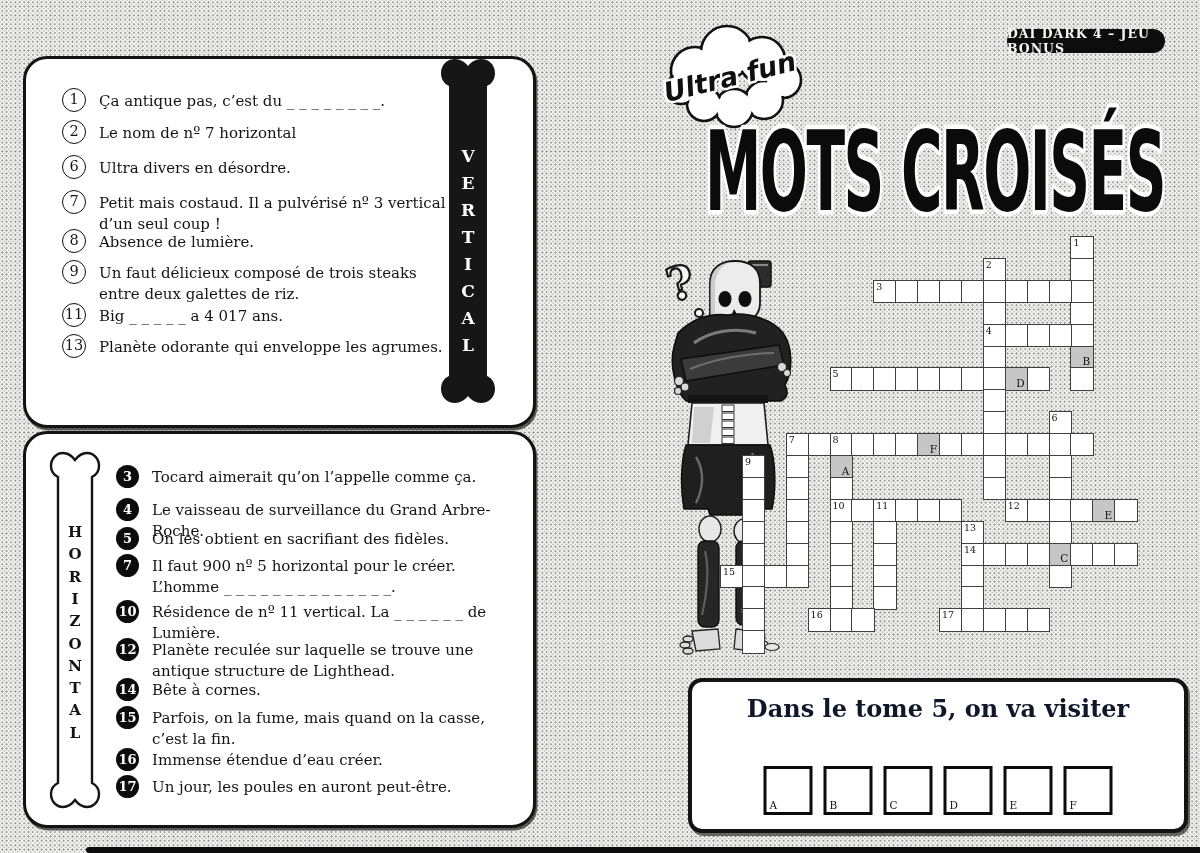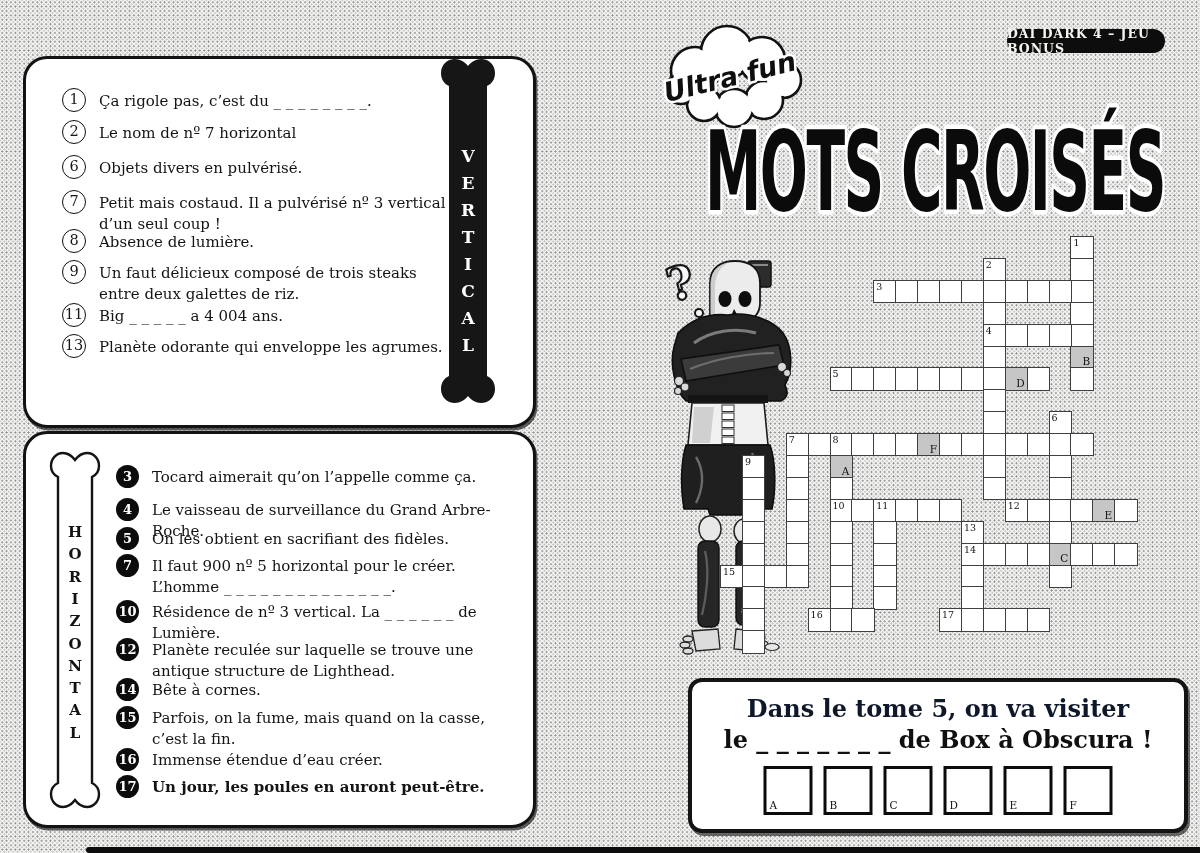--- a/index.html
+++ b/index.html
@@ -65,45 +65,45 @@
         <text x="32" y="132" text-anchor="middle" fill="#ffffff" font-size="17" font-weight="bold" font-family="DejaVu Serif, serif">E</text>
         <text x="32" y="159" text-anchor="middle" fill="#ffffff" font-size="17" font-weight="bold" font-family="DejaVu Serif, serif">R</text>
         <text x="32" y="186" text-anchor="middle" fill="#ffffff" font-size="17" font-weight="bold" font-family="DejaVu Serif, serif">T</text>
         <text x="32" y="213" text-anchor="middle" fill="#ffffff" font-size="17" font-weight="bold" font-family="DejaVu Serif, serif">I</text>
         <text x="32" y="240" text-anchor="middle" fill="#ffffff" font-size="17" font-weight="bold" font-family="DejaVu Serif, serif">C</text>
         <text x="32" y="267" text-anchor="middle" fill="#ffffff" font-size="17" font-weight="bold" font-family="DejaVu Serif, serif">A</text>
         <text x="32" y="294" text-anchor="middle" fill="#ffffff" font-size="17" font-weight="bold" font-family="DejaVu Serif, serif">L</text>
       </svg>
   <div class="clue" style="top: 32px; left: 36px;">
         <div class="vnum">1</div>
-        <div class="txt" style="width: 348px;">Ça rigole pas, c’est du _ _ _ _ _ _ _ _.</div>
+        <div class="txt" style="width: 348px;">Ça antique pas, c’est du _ _ _ _ _ _ _ _.</div>
       </div>
       <div class="clue" style="top: 64px; left: 36px;">
         <div class="vnum">2</div>
         <div class="txt" style="width: 348px;">Le nom de nº 7 horizontal</div>
       </div>
       <div class="clue" style="top: 99px; left: 36px;">
         <div class="vnum">6</div>
-        <div class="txt" style="width: 348px;">Objets divers en pulvérisé.</div>
+        <div class="txt" style="width: 348px;">Ultra divers en désordre.</div>
       </div>
       <div class="clue" style="top: 134px; left: 36px;">
         <div class="vnum">7</div>
         <div class="txt" style="width: 348px;">Petit mais costaud. Il a pulvérisé nº 3 vertical d’un seul coup !</div>
       </div>
       <div class="clue" style="top: 173px; left: 36px;">
         <div class="vnum">8</div>
         <div class="txt" style="width: 348px;">Absence de lumière.</div>
       </div>
       <div class="clue" style="top: 204px; left: 36px;">
         <div class="vnum">9</div>
         <div class="txt" style="width: 348px;">Un faut délicieux composé de trois steaks entre deux galettes de riz.</div>
       </div>
       <div class="clue" style="top: 247px; left: 36px;">
         <div class="vnum">11</div>
-        <div class="txt" style="width: 348px;">Big _ _ _ _ _ a 4 004 ans.</div>
+        <div class="txt" style="width: 348px;">Big _ _ _ _ _ a 4 017 ans.</div>
       </div>
       <div class="clue" style="top: 278px; left: 36px;">
         <div class="vnum">13</div>
         <div class="txt" style="width: 348px;">Planète odorante qui enveloppe les agrumes.</div>
       </div>
     </div>
 
   <div class="clue-box h-box" id="hbox">
     <svg class="bone" id="bone-h" style="left:21px;top:16px;" width="56" height="360" viewBox="0 0 56 360">
       <path fill="#ffffff" stroke="#141414" stroke-width="2.4" d="M16,3 C9,3 4,9 4,16 C4,21 7,25 11,27 L11,333 C7,335 4,339 4,344 C4,351 9,357 16,357
@@ -131,41 +131,41 @@
       <div class="clue" style="top: 95px; left: 90px;">
         <div class="hnum">5</div>
         <div class="txt" style="width: 372px;">On les obtient en sacrifiant des fidèles.</div>
       </div>
       <div class="clue" style="top: 122px; left: 90px;">
         <div class="hnum">7</div>
         <div class="txt" style="width: 372px;">Il faut 900 nº 5 horizontal pour le créer. L’homme _ _ _ _ _ _ _ _ _ _ _ _ _ _.</div>
       </div>
       <div class="clue" style="top: 168px; left: 90px;">
         <div class="hnum">10</div>
-        <div class="txt" style="width: 372px;">Résidence de nº 3 vertical. La _ _ _ _ _ _ de Lumière.</div>
+        <div class="txt" style="width: 372px;">Résidence de nº 11 vertical. La _ _ _ _ _ _ de Lumière.</div>
       </div>
       <div class="clue" style="top: 206px; left: 90px;">
         <div class="hnum">12</div>
         <div class="txt" style="width: 372px;">Planète reculée sur laquelle se trouve une antique structure de Lighthead.</div>
       </div>
       <div class="clue" style="top: 246px; left: 90px;">
         <div class="hnum">14</div>
         <div class="txt" style="width: 372px;">Bête à cornes.</div>
       </div>
       <div class="clue" style="top: 274px; left: 90px;">
         <div class="hnum">15</div>
         <div class="txt" style="width: 372px;">Parfois, on la fume, mais quand on la casse, c’est la fin.</div>
       </div>
       <div class="clue" style="top: 316px; left: 90px;">
         <div class="hnum">16</div>
         <div class="txt" style="width: 372px;">Immense étendue d’eau créer.</div>
       </div>
       <div class="clue" style="top: 343px; left: 90px;">
         <div class="hnum">17</div>
-        <div class="txt" style="width: 372px; font-weight: bold;">Un jour, les poules en auront peut-être.</div>
+        <div class="txt" style="width: 372px;">Un jour, les poules en auront peut-être.</div>
       </div>
     </div>
 
   <div class="pill">
     <span>DAI DARK 4 – JEU BONUS</span>
   </div>
 
   <svg class="cloud-svg" width="162" height="118" viewBox="0 0 162 118">
     <g fill="#ffffff" stroke="#111111" stroke-width="2.6">
       <circle cx="45" cy="55" r="24"></circle>
@@ -422,21 +422,20 @@
       <div class="cell" style="left: 219px; top: 372.3px;">
         <span class="cnum">17</span>
       </div>
       <div class="cell" style="left: 262.8px; top: 372.3px;"></div>
       <div class="cell" style="left: 284.7px; top: 372.3px;"></div>
       <div class="cell" style="left: 306.6px; top: 372.3px;"></div>
     </div>
 
   <div class="ansbox">
     <div class="bb1">Dans le tome 5, on va visiter</div>
-    <div class="bb2">le _ _ _ _ _ _ _ de Box à Obscura !</div>
     <div class="sqrow" id="sqrow">
         <div class="asq">
           <span>A</span>
         </div>
         <div class="asq">
           <span>B</span>
         </div>
         <div class="asq">
           <span>C</span>
         </div>

